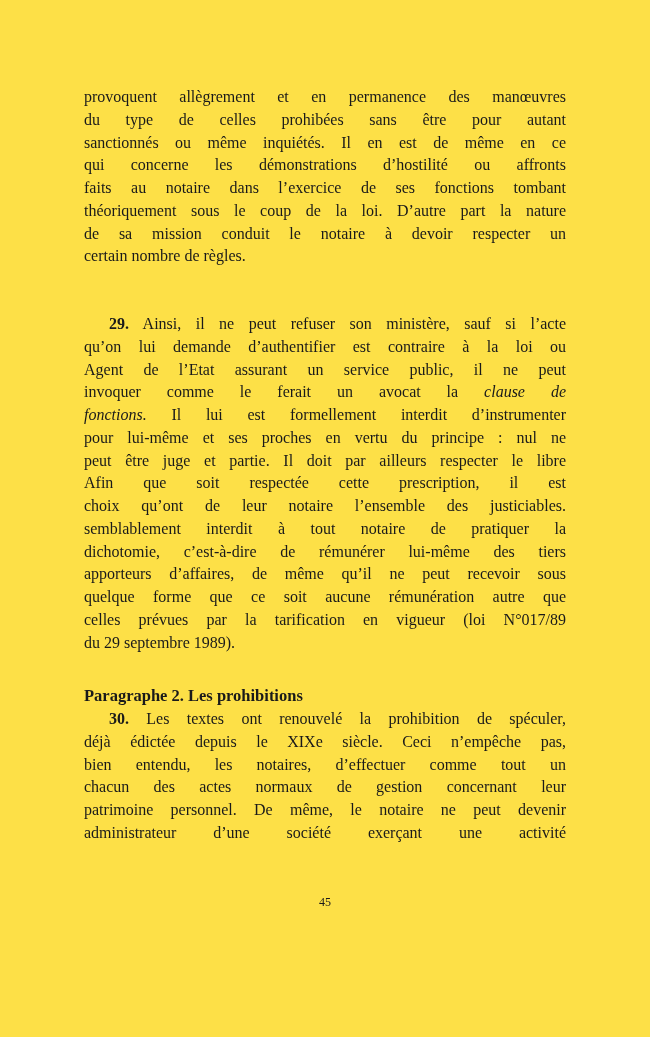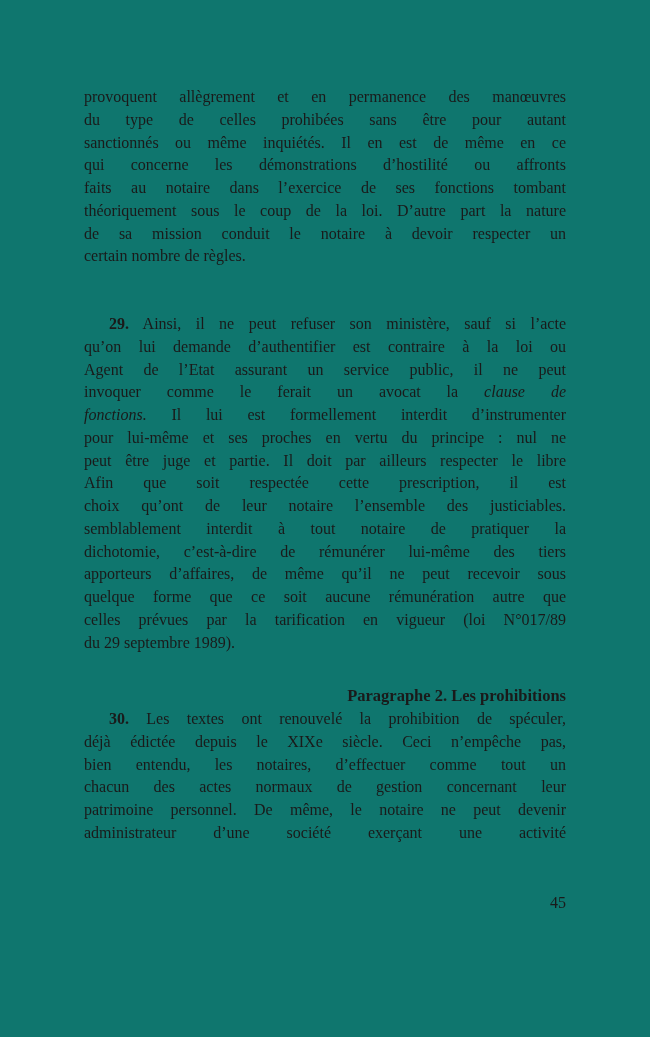--- a/index.html
+++ b/index.html
@@ -4,21 +4,21 @@
 <style>
   html, body {
     margin: 0;
     padding: 0;
     background: #ffffff;
   }
   .page {
     position: relative;
     width: 650px;
     height: 1037px;
-    background: #0f766e;
+    background: #fde047;
     font-family: "Liberation Serif", "DejaVu Serif", serif;
     color: #1a1a1a;
     overflow: hidden;
   }
   .textblock {
     position: absolute;
     left: 84px;
     top: 86px;
     width: 482px;
     font-size: 16px;
@@ -38,27 +38,27 @@
     text-indent: 25px;
   }
   .bold { font-weight: bold; }
   .italic { font-style: italic; }
   .para-29 { margin-top: 45px; }
   .heading {
     margin: 31px 0 0 0;
     font-size: 16.5px;
     font-weight: bold;
     line-height: 22.75px;
-    text-align: right;
+    text-align: left;
   }
   .para-30 { }
   .page-number {
     margin-top: 46px;
-    text-align: right;
-    font-size: 16px;
+    text-align: center;
+    font-size: 12px;
     line-height: 23px;
   }
 </style>
 </head>
 <body>
 
 <div class="page">
   <div class="textblock">
 
     <div class="para">

